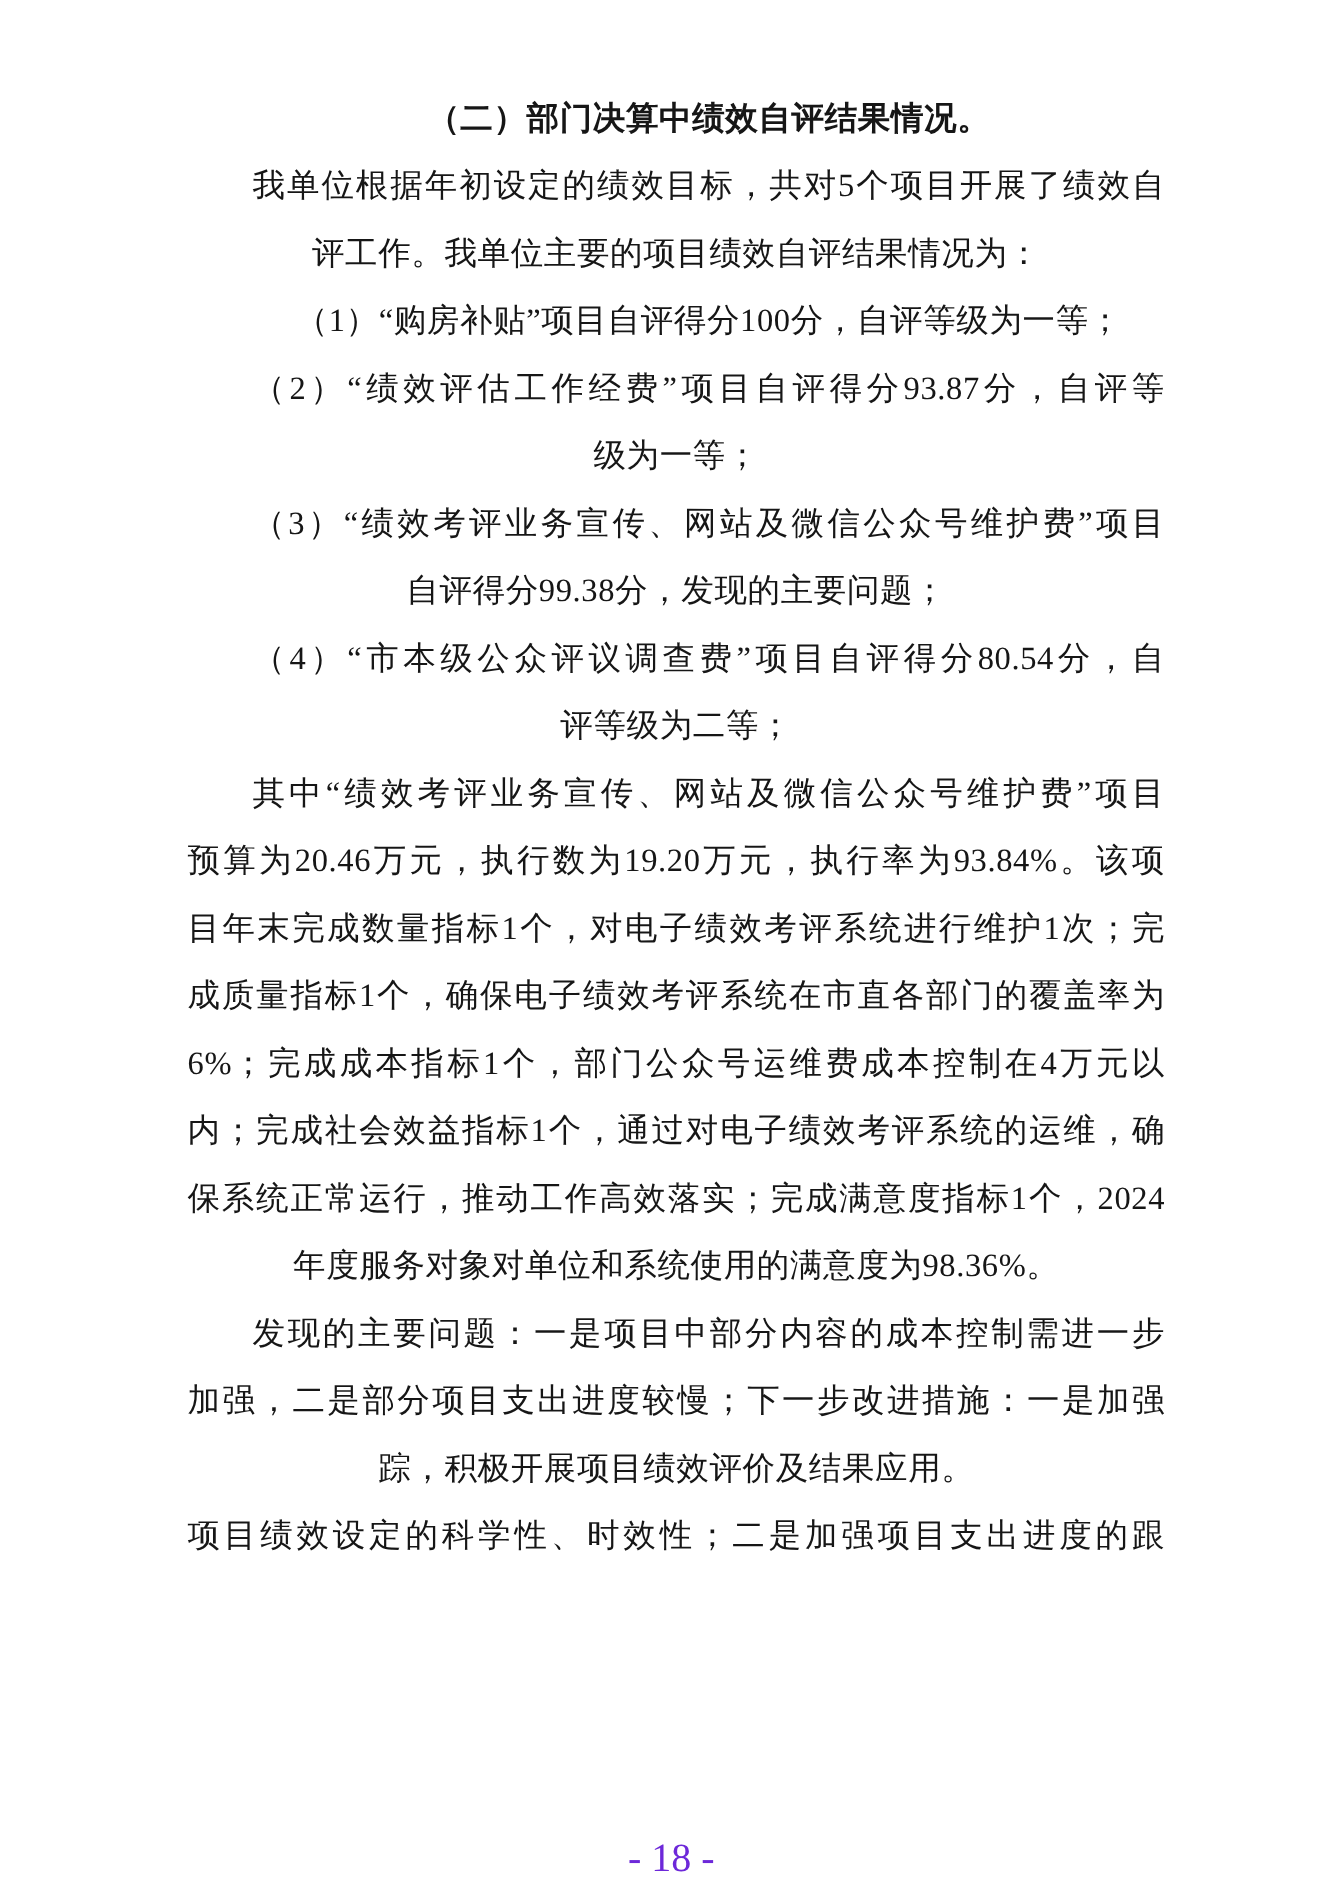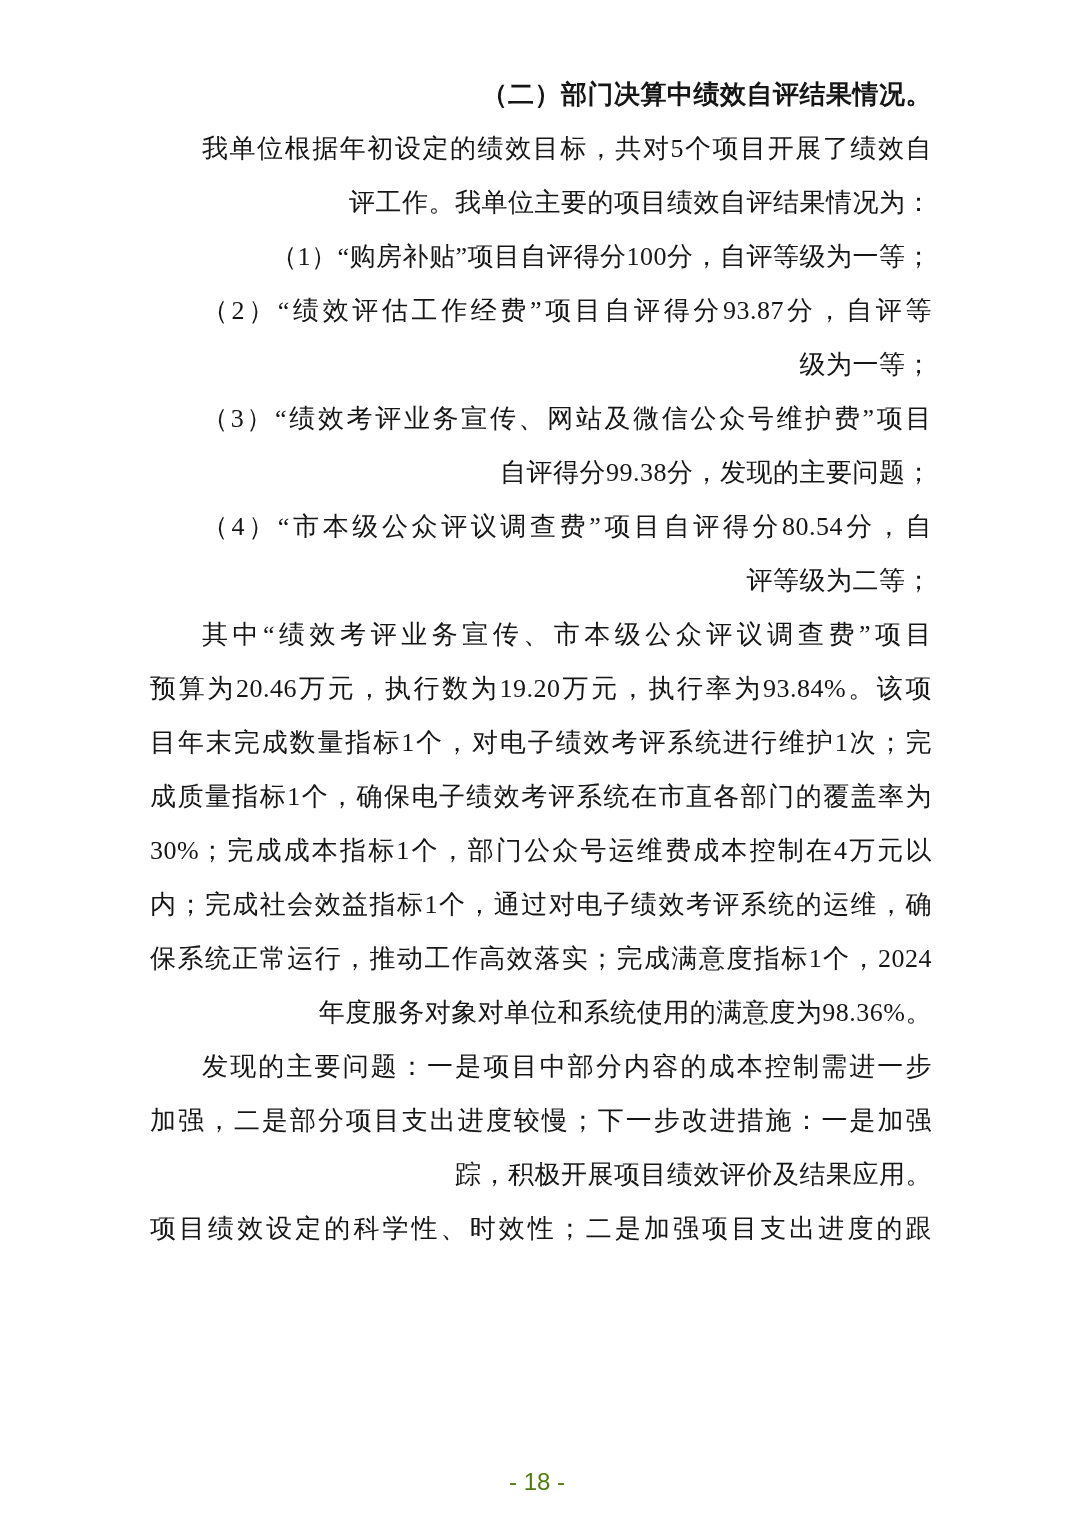--- a/index.html
+++ b/index.html
@@ -19,64 +19,64 @@
     position: absolute;
     top: 68px;
     left: 150px;
     width: 782px;
   }
   .line {
     height: 54px;
     line-height: 54px;
     font-size: 26px;
     overflow: hidden;
-    text-align: right;
+    text-align: center;
     letter-spacing: 0.5px;
   }
   .indent {
     padding-left: 52px;
   }
   .stretch {
     text-align: justify;
     text-align-last: justify;
     text-justify: inter-character;
   }
   .bold {
     font-weight: 700;
   }
   .page-number {
     position: absolute;
     top: 1468px;
     left: 0;
     width: 1074px;
     text-align: center;
-    font-family: Liberation Sans, sans-serif;
-    font-size: 24px;
-    color: #4d7c0f;
+    font-family: Liberation Serif, serif;
+    font-size: 32px;
+    color: #6d28d9;
   }
 </style>
 </head>
 <body>
 
 <div class="text-block">
   <div class="line bold indent">（二）部门决算中绩效自评结果情况。</div>
   <div class="line indent stretch">我单位根据年初设定的绩效目标，共对5个项目开展了绩效自</div>
   <div class="line">评工作。我单位主要的项目绩效自评结果情况为：</div>
   <div class="line indent">（1）“购房补贴”项目自评得分100分，自评等级为一等；</div>
   <div class="line indent stretch">（2）“绩效评估工作经费”项目自评得分93.87分，自评等</div>
   <div class="line">级为一等；</div>
   <div class="line indent stretch">（3）“绩效考评业务宣传、网站及微信公众号维护费”项目</div>
   <div class="line">自评得分99.38分，发现的主要问题；</div>
   <div class="line indent stretch">（4）“市本级公众评议调查费”项目自评得分80.54分，自</div>
   <div class="line">评等级为二等；</div>
-  <div class="line indent stretch">其中“绩效考评业务宣传、市本级公众评议调查费”项目</div>
+  <div class="line indent stretch">其中“绩效考评业务宣传、网站及微信公众号维护费”项目</div>
   <div class="line stretch">预算为20.46万元，执行数为19.20万元，执行率为93.84%。该项</div>
   <div class="line stretch">目年末完成数量指标1个，对电子绩效考评系统进行维护1次；完</div>
   <div class="line stretch">成质量指标1个，确保电子绩效考评系统在市直各部门的覆盖率为</div>
-  <div class="line stretch">30%；完成成本指标1个，部门公众号运维费成本控制在4万元以</div>
+  <div class="line stretch">6%；完成成本指标1个，部门公众号运维费成本控制在4万元以</div>
   <div class="line stretch">内；完成社会效益指标1个，通过对电子绩效考评系统的运维，确</div>
   <div class="line stretch">保系统正常运行，推动工作高效落实；完成满意度指标1个，2024</div>
   <div class="line">年度服务对象对单位和系统使用的满意度为98.36%。</div>
   <div class="line indent stretch">发现的主要问题：一是项目中部分内容的成本控制需进一步</div>
   <div class="line stretch">加强，二是部分项目支出进度较慢；下一步改进措施：一是加强</div>
   <div class="line">踪，积极开展项目绩效评价及结果应用。</div>
   <div class="line stretch">项目绩效设定的科学性、时效性；二是加强项目支出进度的跟</div>
 </div>
 
 <div class="page-number">- 18 -</div>

